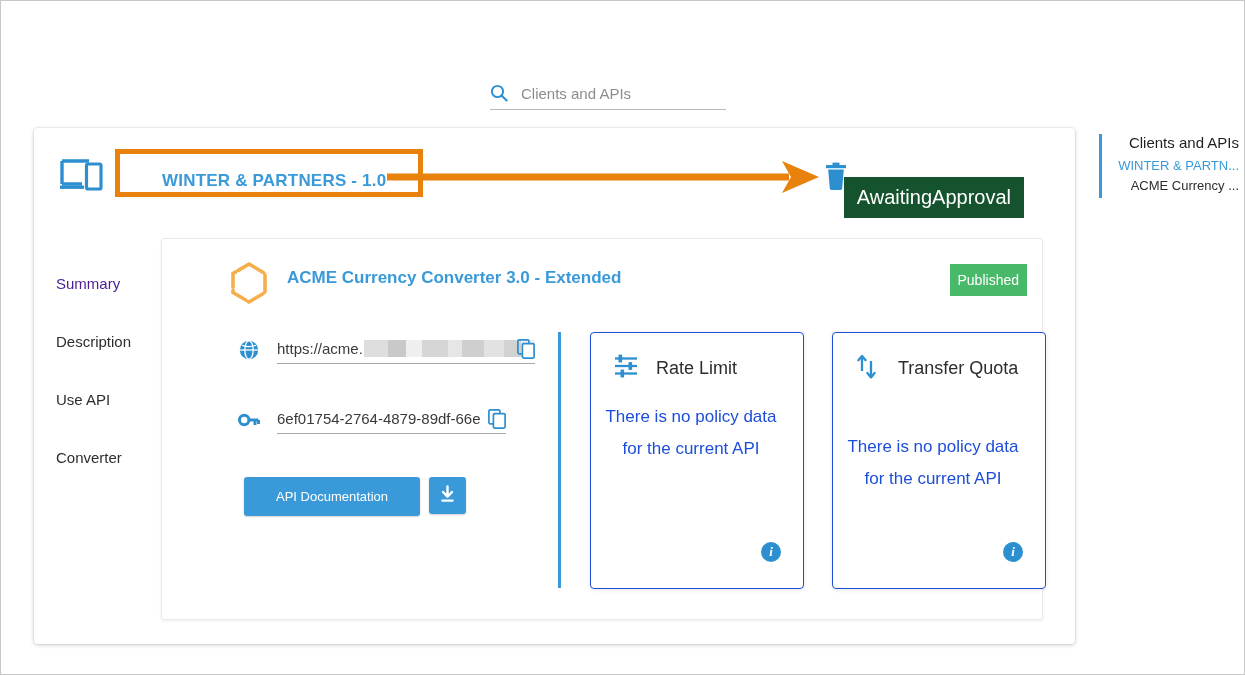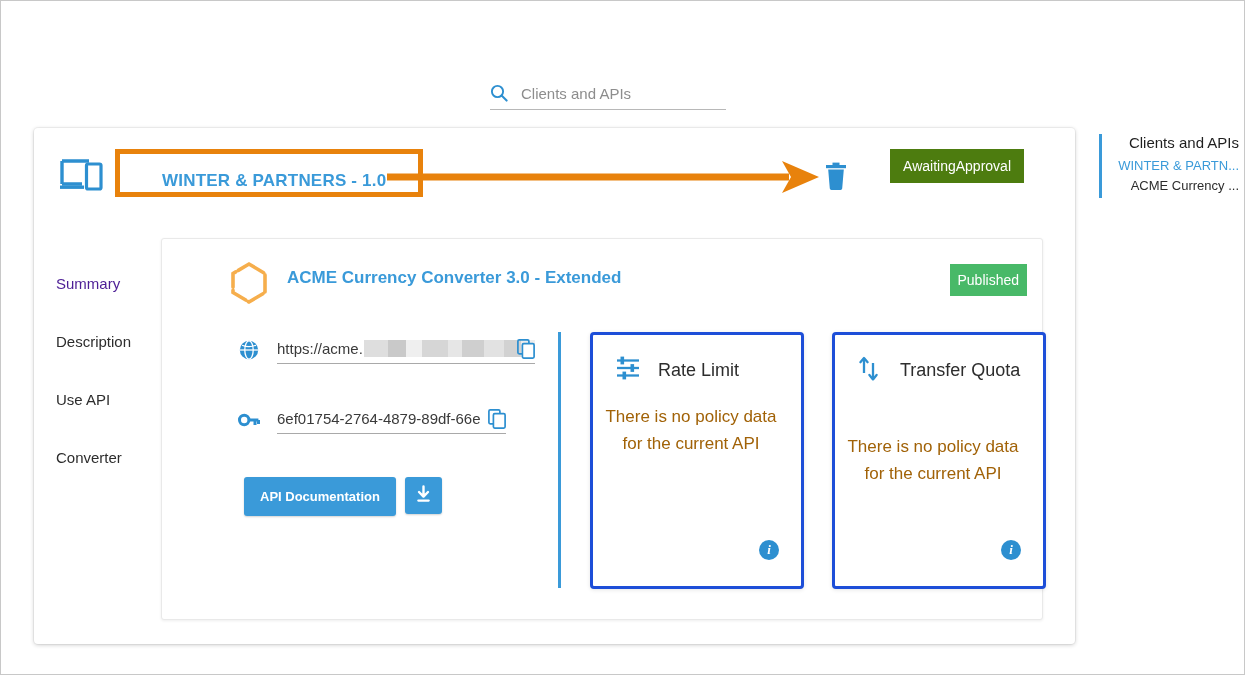--- a/index.html
+++ b/index.html
@@ -64,23 +64,23 @@
     width: 308px; height: 48px;
     border: 5px solid #e8820c; background: transparent;
   }
   .arrow-annot { position: absolute; left: 386px; top: 155px; }
 
   .trash-btn {
     position: absolute; right: 226px; top: 34px;
     width: 26px; height: 30px; cursor: pointer;
   }
   .status-badge {
-    position: absolute; right: 51px; top: 21px;
-    background: #4d7c0f; color: #ffffff;
-    font-size: 14px; padding: 9px 13px;
+    position: absolute; right: 51px; top: 49px;
+    background: #14532d; color: #ffffff;
+    font-size: 20px; padding: 9px 13px;
     white-space: nowrap;
   }
 
   
   .tabrail { position: absolute; left: 22px; top: 147px; width: 120px; }
   .tab-item {
     font-size: 15px; color: #2d2d2d; margin-bottom: 41px; cursor: pointer;
     white-space: nowrap;
   }
   .tab-item.active { color: #4c1d95; }
@@ -121,53 +121,53 @@
     font-family: "Liberation Sans", sans-serif;
   }
   .redact { display: inline-flex; margin-left: 1px; }
   .redact i { display: block; height: 17px; }
   .copy-icon { width: 18px; height: 20px; margin-left: 8px; flex: none; cursor: pointer; }
 
   .btn-row { position: absolute; left: 82px; top: 238px; display: flex; gap: 9px; }
   .btn-primary {
     background: #3a9ad9; color: #ffffff; border: none; border-radius: 3px;
     font-family: "Liberation Sans", sans-serif;
-    font-size: 13px; font-weight: bold; padding: 12px 16px; cursor: pointer;
+    font-size: 13px; font-weight: normal; padding: 12px 32px; cursor: pointer;
     box-shadow: 0 1px 2px rgba(0,0,0,0.18); white-space: nowrap;
   }
   .btn-icon {
     background: #3a9ad9; border: none; border-radius: 3px;
     width: 37px; height: 37px; cursor: pointer;
     display: flex; align-items: center; justify-content: center;
     box-shadow: 0 1px 2px rgba(0,0,0,0.18);
   }
 
   .vdivider {
     position: absolute; left: 396px; top: 93px;
     width: 3px; height: 256px; background: #3a9ad9;
   }
 
   
   .policy-card {
     position: absolute; top: 93px; width: 214px; height: 257px;
-    background: #ffffff; border: 3px solid #1d4ed8; border-radius: 4px;
+    background: #ffffff; border: 1px solid #1d4ed8; border-radius: 4px;
     box-shadow: 0 1px 4px rgba(0,0,0,0.10);
   }
   .policy-card.rate { left: 428px; }
   .policy-card.quota { left: 670px; }
   .policy-head {
     position: absolute; left: 22px; top: 20px; right: 18px;
     display: flex; align-items: flex-start; gap: 17px;
   }
   .policy-name {
     font-size: 18px; color: #2d2d2d; line-height: 30px;
   }
   .policy-empty {
     position: absolute; left: 6px; right: 18px; top: 68px;
-    text-align: center; font-size: 17px; color: #a16207; line-height: 27px;
+    text-align: center; font-size: 17px; color: #1d4ed8; line-height: 32px;
   }
   .policy-card.quota .policy-empty { top: 98px; }
   .info-badge {
     position: absolute; right: 22px; bottom: 26px;
     width: 20px; height: 20px; border-radius: 50%;
     background: #2d8fd0; color: #ffffff;
     font-size: 13px; font-weight: bold; font-style: italic;
     display: flex; align-items: center; justify-content: center; cursor: pointer;
     font-family: "Liberation Serif", serif;
   }

